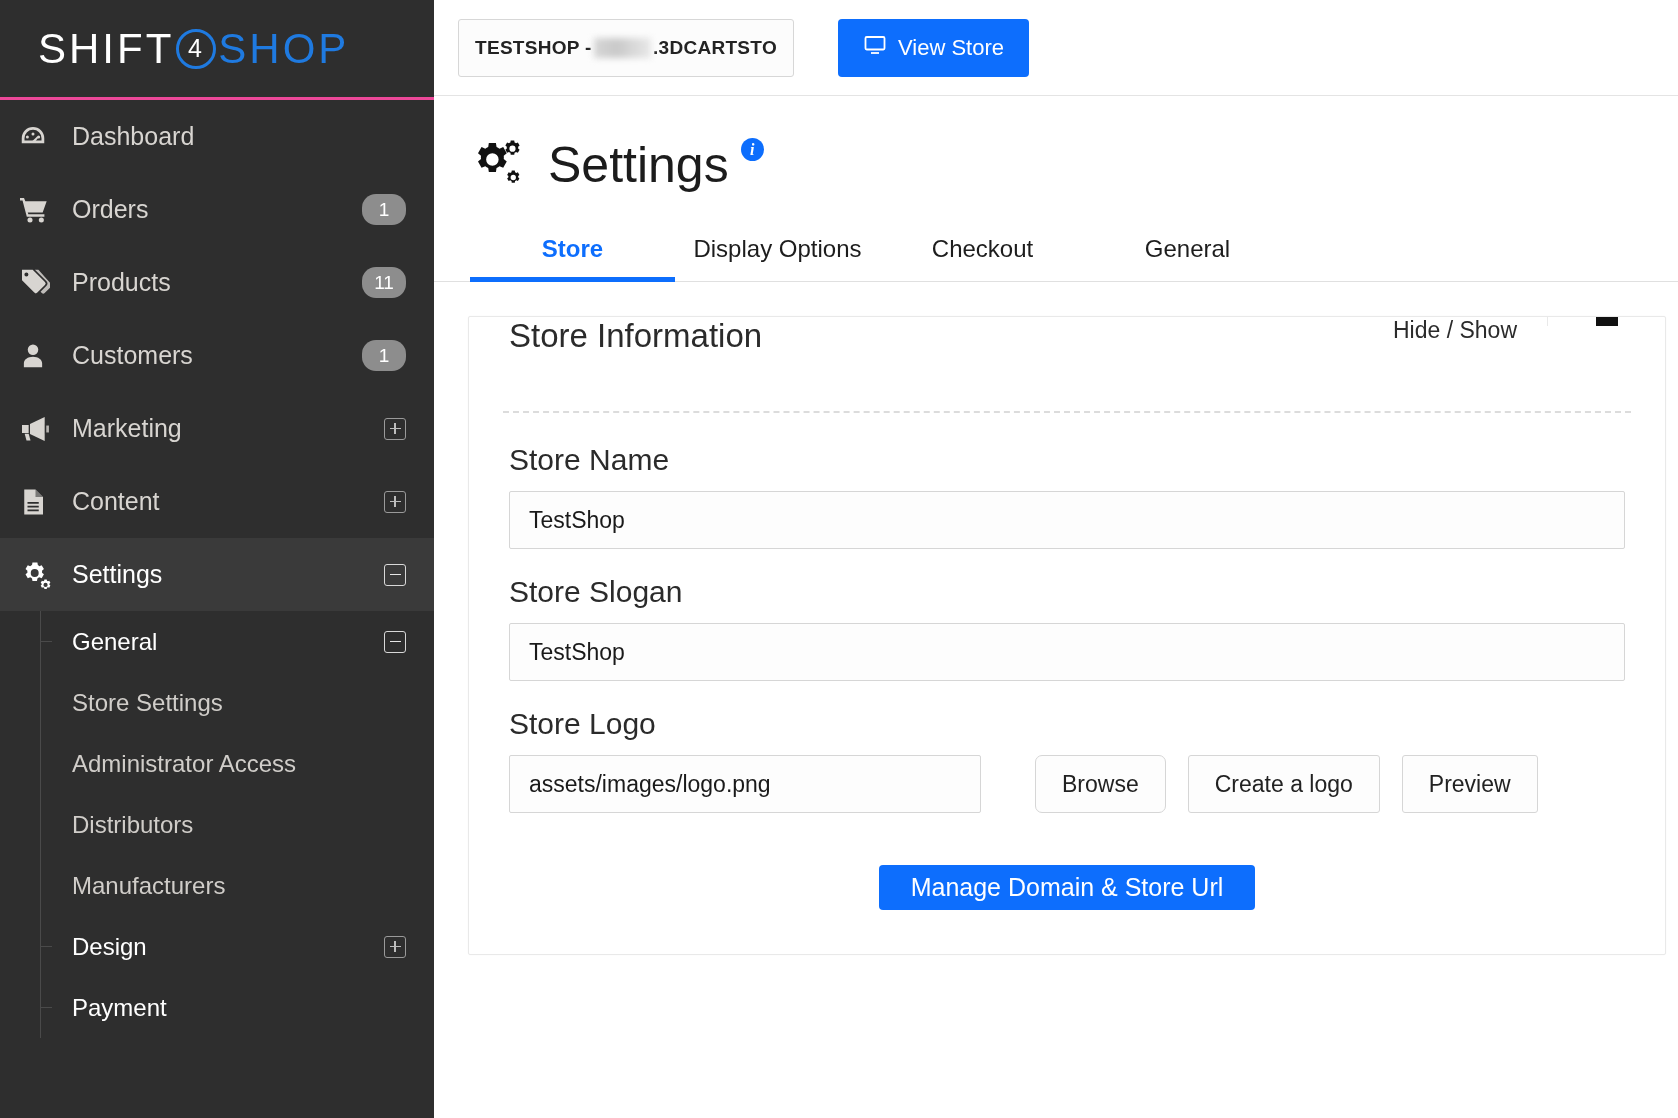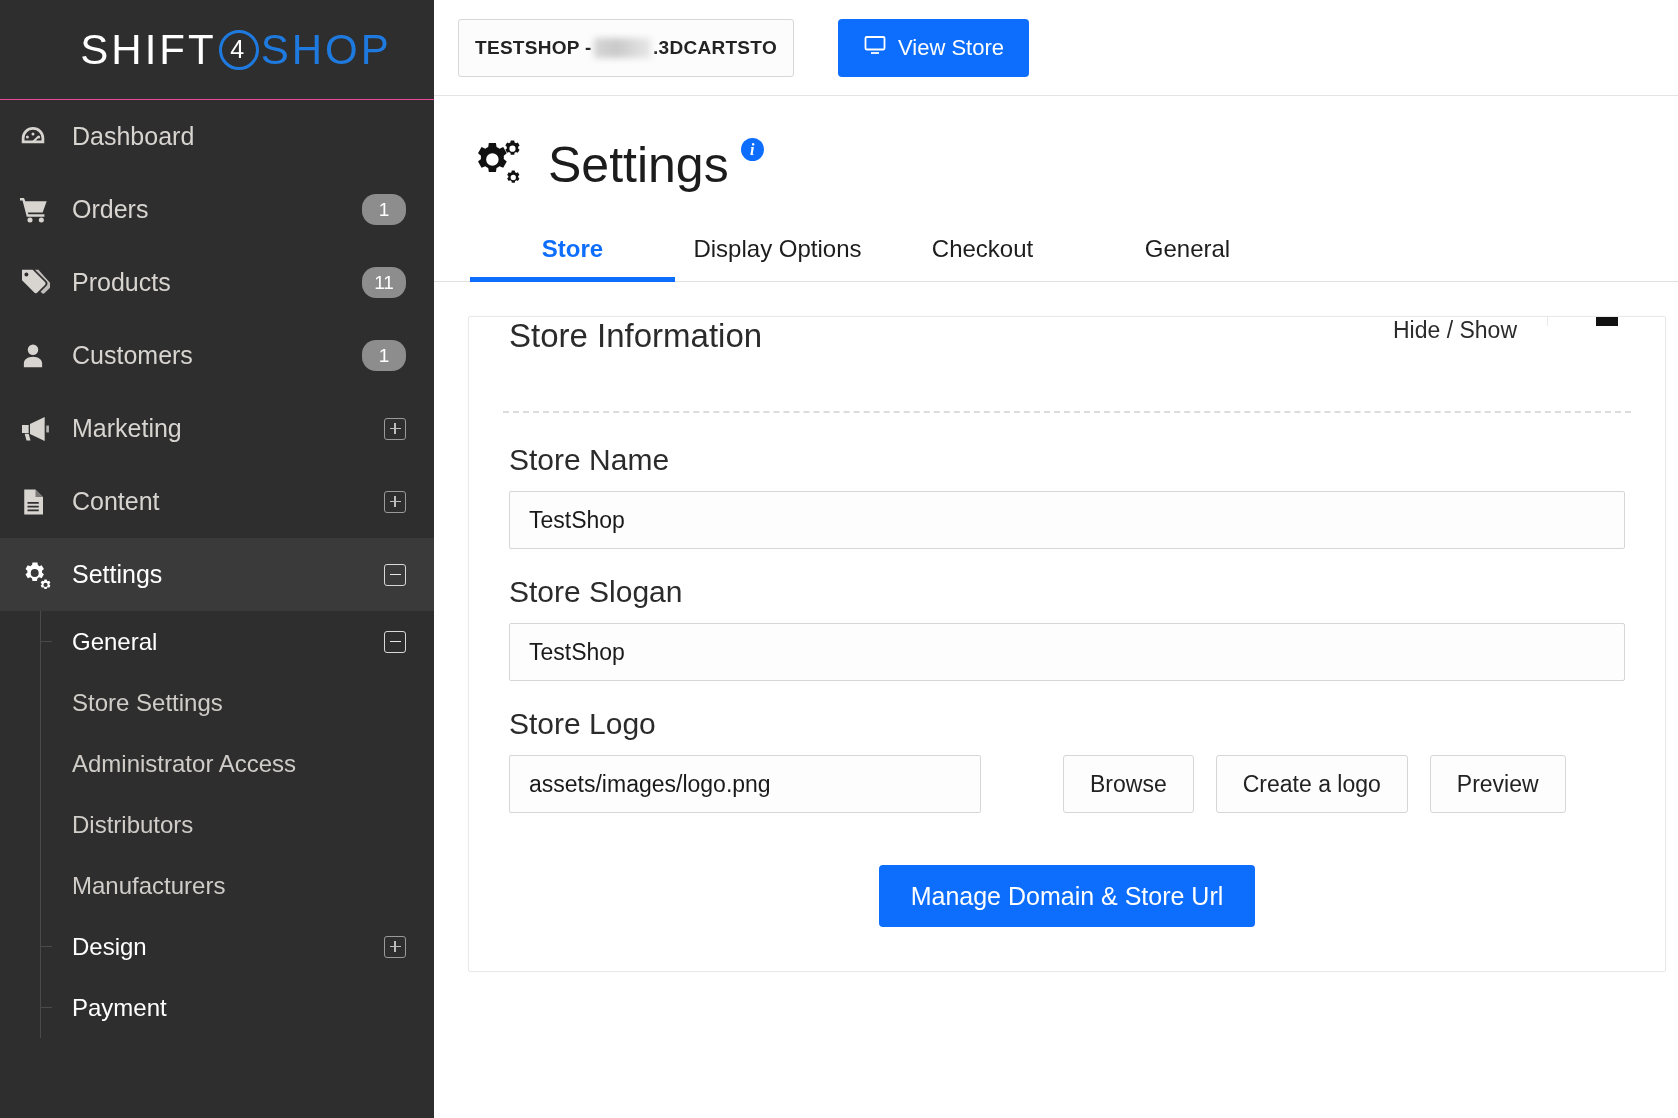--- a/index.html
+++ b/index.html
@@ -17,22 +17,21 @@
     background: #2e2e2e;
     flex: 0 0 434px;
     overflow: hidden;
     position: relative;
   }
   #logo-bar {
     height: 100px;
     display: flex; align-items: center;
     padding-left: 38px;
     background: #2e2e2e;
-    border-bottom: 1px solid #ec4899;
-    justify-content: center;
+    border-bottom: 3px solid #ec4899;
   }
   .logo-text {
     font-size: 42px; letter-spacing: 3px; font-weight: 400;
     display: flex; align-items: center;
     font-family: "Liberation Sans", sans-serif;
   }
   .logo-shift { color: #ffffff; }
   .logo-shop  { color: #1f7ae0; }
   .logo-four {
     color:#ffffff; border: 3px solid #1f7ae0; border-radius: 50%;
@@ -222,28 +221,28 @@
   .logo-row { display:flex; align-items:center; gap: 0; }
   .logo-row .txtinput { width: 472px; flex: 0 0 472px; }
   .gbtn {
     height: 58px;
     border: 1px solid #d6d6d6; border-radius: 3px;
     background:#fdfdfd; color:#222;
     font-size: 23px; cursor:pointer; padding: 0 26px;
     font-family: "Liberation Sans", sans-serif;
     white-space: nowrap;
   }
-  #btn-browse { margin-left: 82px; }
+  #btn-browse { margin-left: 54px; border-radius: 7px; }
   #btn-create { margin-left: 22px; }
   #btn-preview { margin-left: 22px; }
 
   #manage-wrap { display:flex; justify-content:center; margin-top: 52px; }
   #manage-btn {
     background:#0d6efd; color:#ffffff; border:none; border-radius:4px;
-    height: 62px; padding: 0 32px; font-size: 25px; cursor:pointer;
+    height: 45px; padding: 0 32px; font-size: 25px; cursor:pointer;
     font-family: "Liberation Sans", sans-serif;
   }
 </style>
 </head>
 <body>
 
 <div id="app">
 
   <aside id="sidebar">
 

